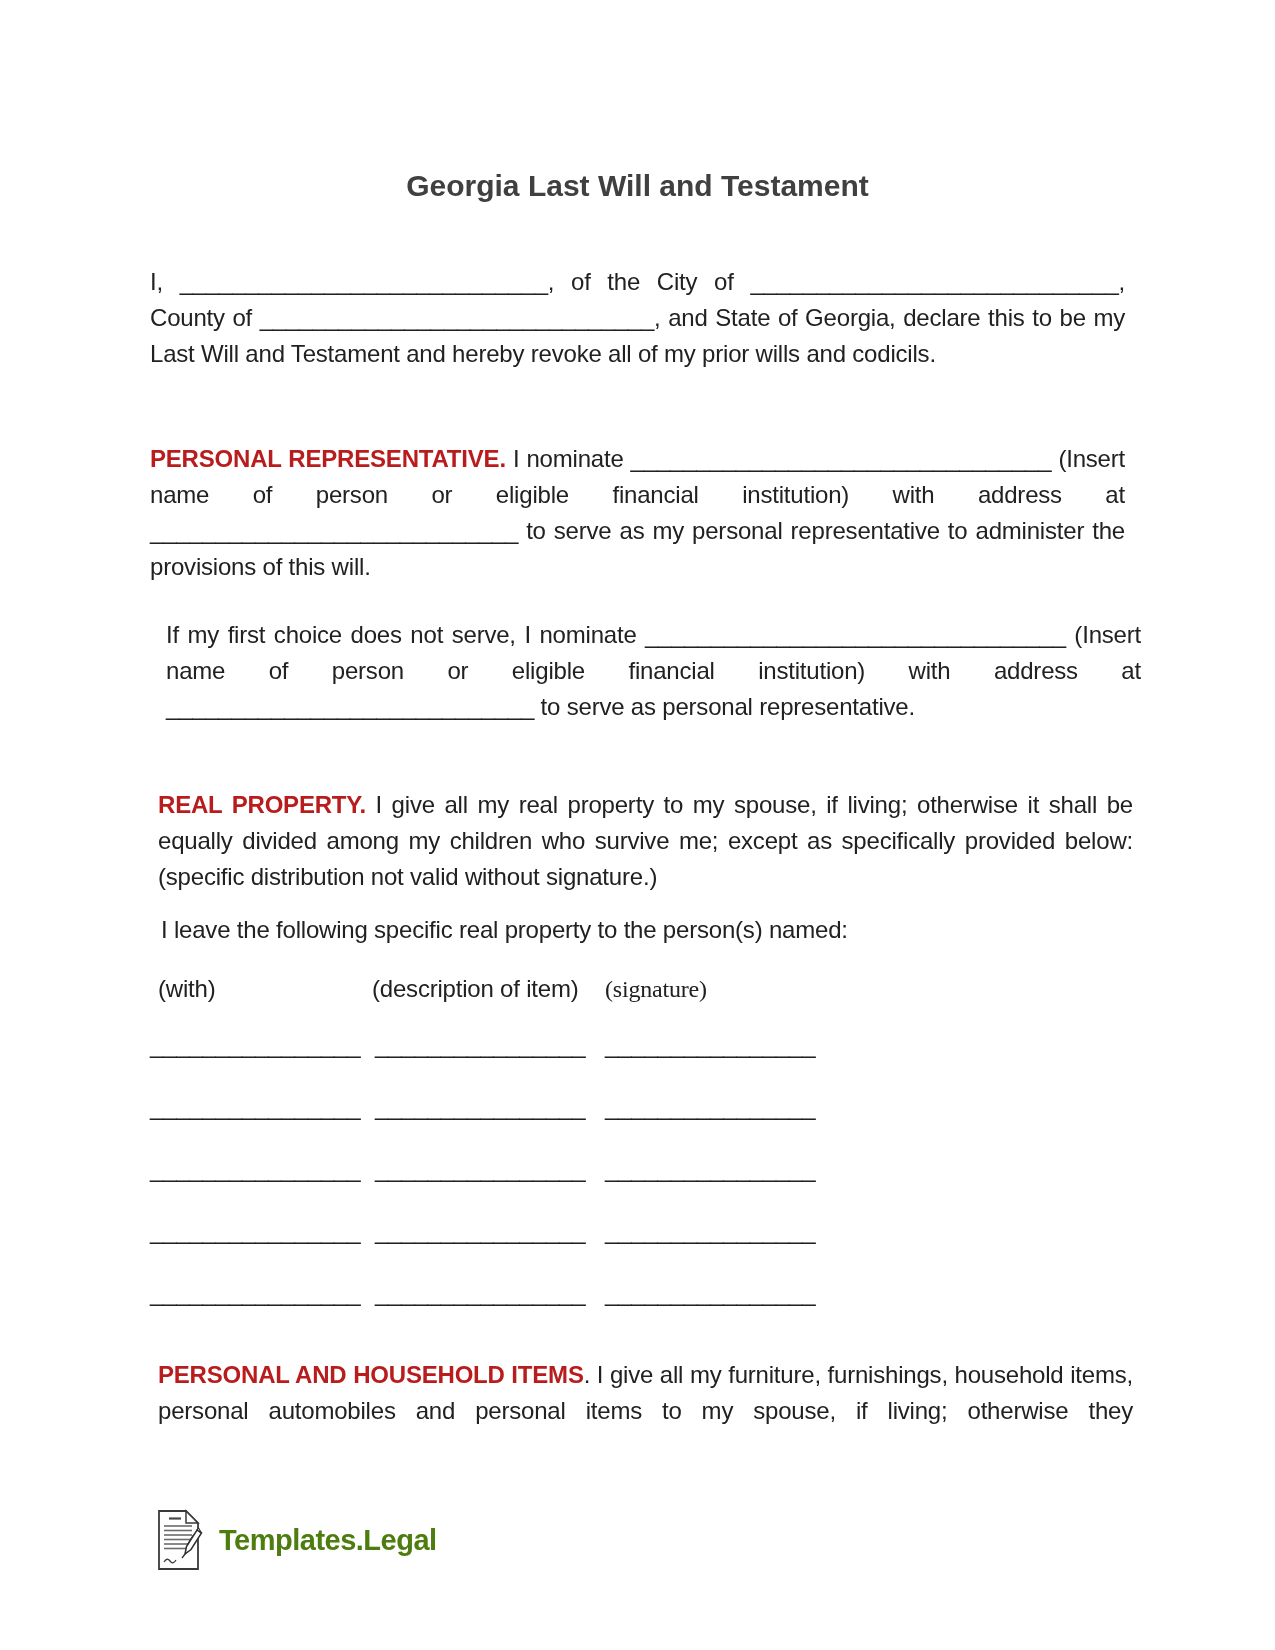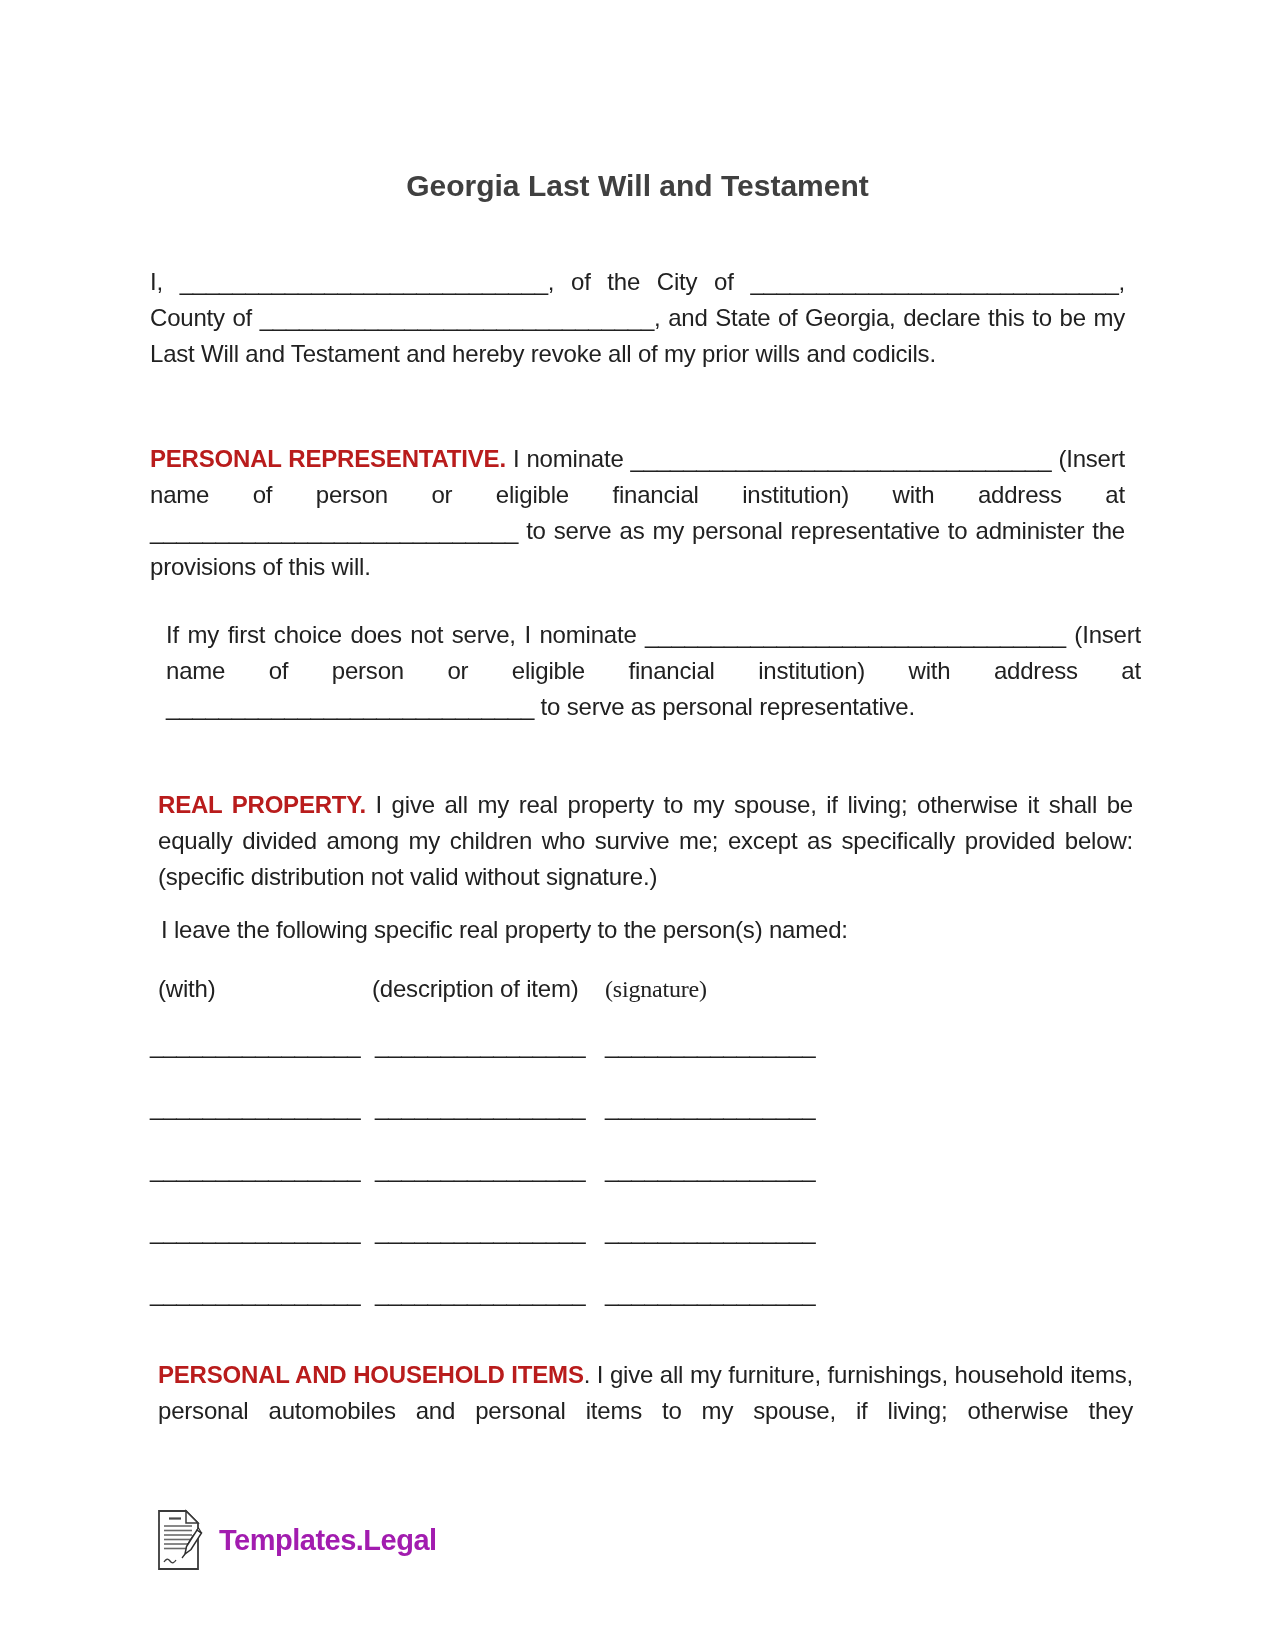--- a/index.html
+++ b/index.html
@@ -51,21 +51,21 @@
     top: 1508px;
     display: flex;
     align-items: center;
   }
   .brand-icon { width: 46px; height: 64px; display: block; }
   .brand-name {
     margin-left: 16px;
     font-size: 29px;
     font-weight: bold;
     letter-spacing: -0.5px;
-    color: #a21caf;
+    color: #4d7c0f;
   }
 </style>
 </head>
 <body>
 
 <h1 class="doc-title">Georgia Last Will and Testament</h1>
 
 <p class="block" style="top:264px; margin:0;">I, ____________________________, of the City of ____________________________, County of ______________________________, and State of Georgia, declare this to be my Last Will and Testament and hereby revoke all of my prior wills and codicils.</p>
 
 <p class="block" style="top:441px; margin:0;"><span class="heading">PERSONAL REPRESENTATIVE.</span><span> I nominate ________________________________ (Insert name of person or eligible financial institution) with address at ____________________________ to serve as my personal representative to administer the provisions of this will.</span></p>

